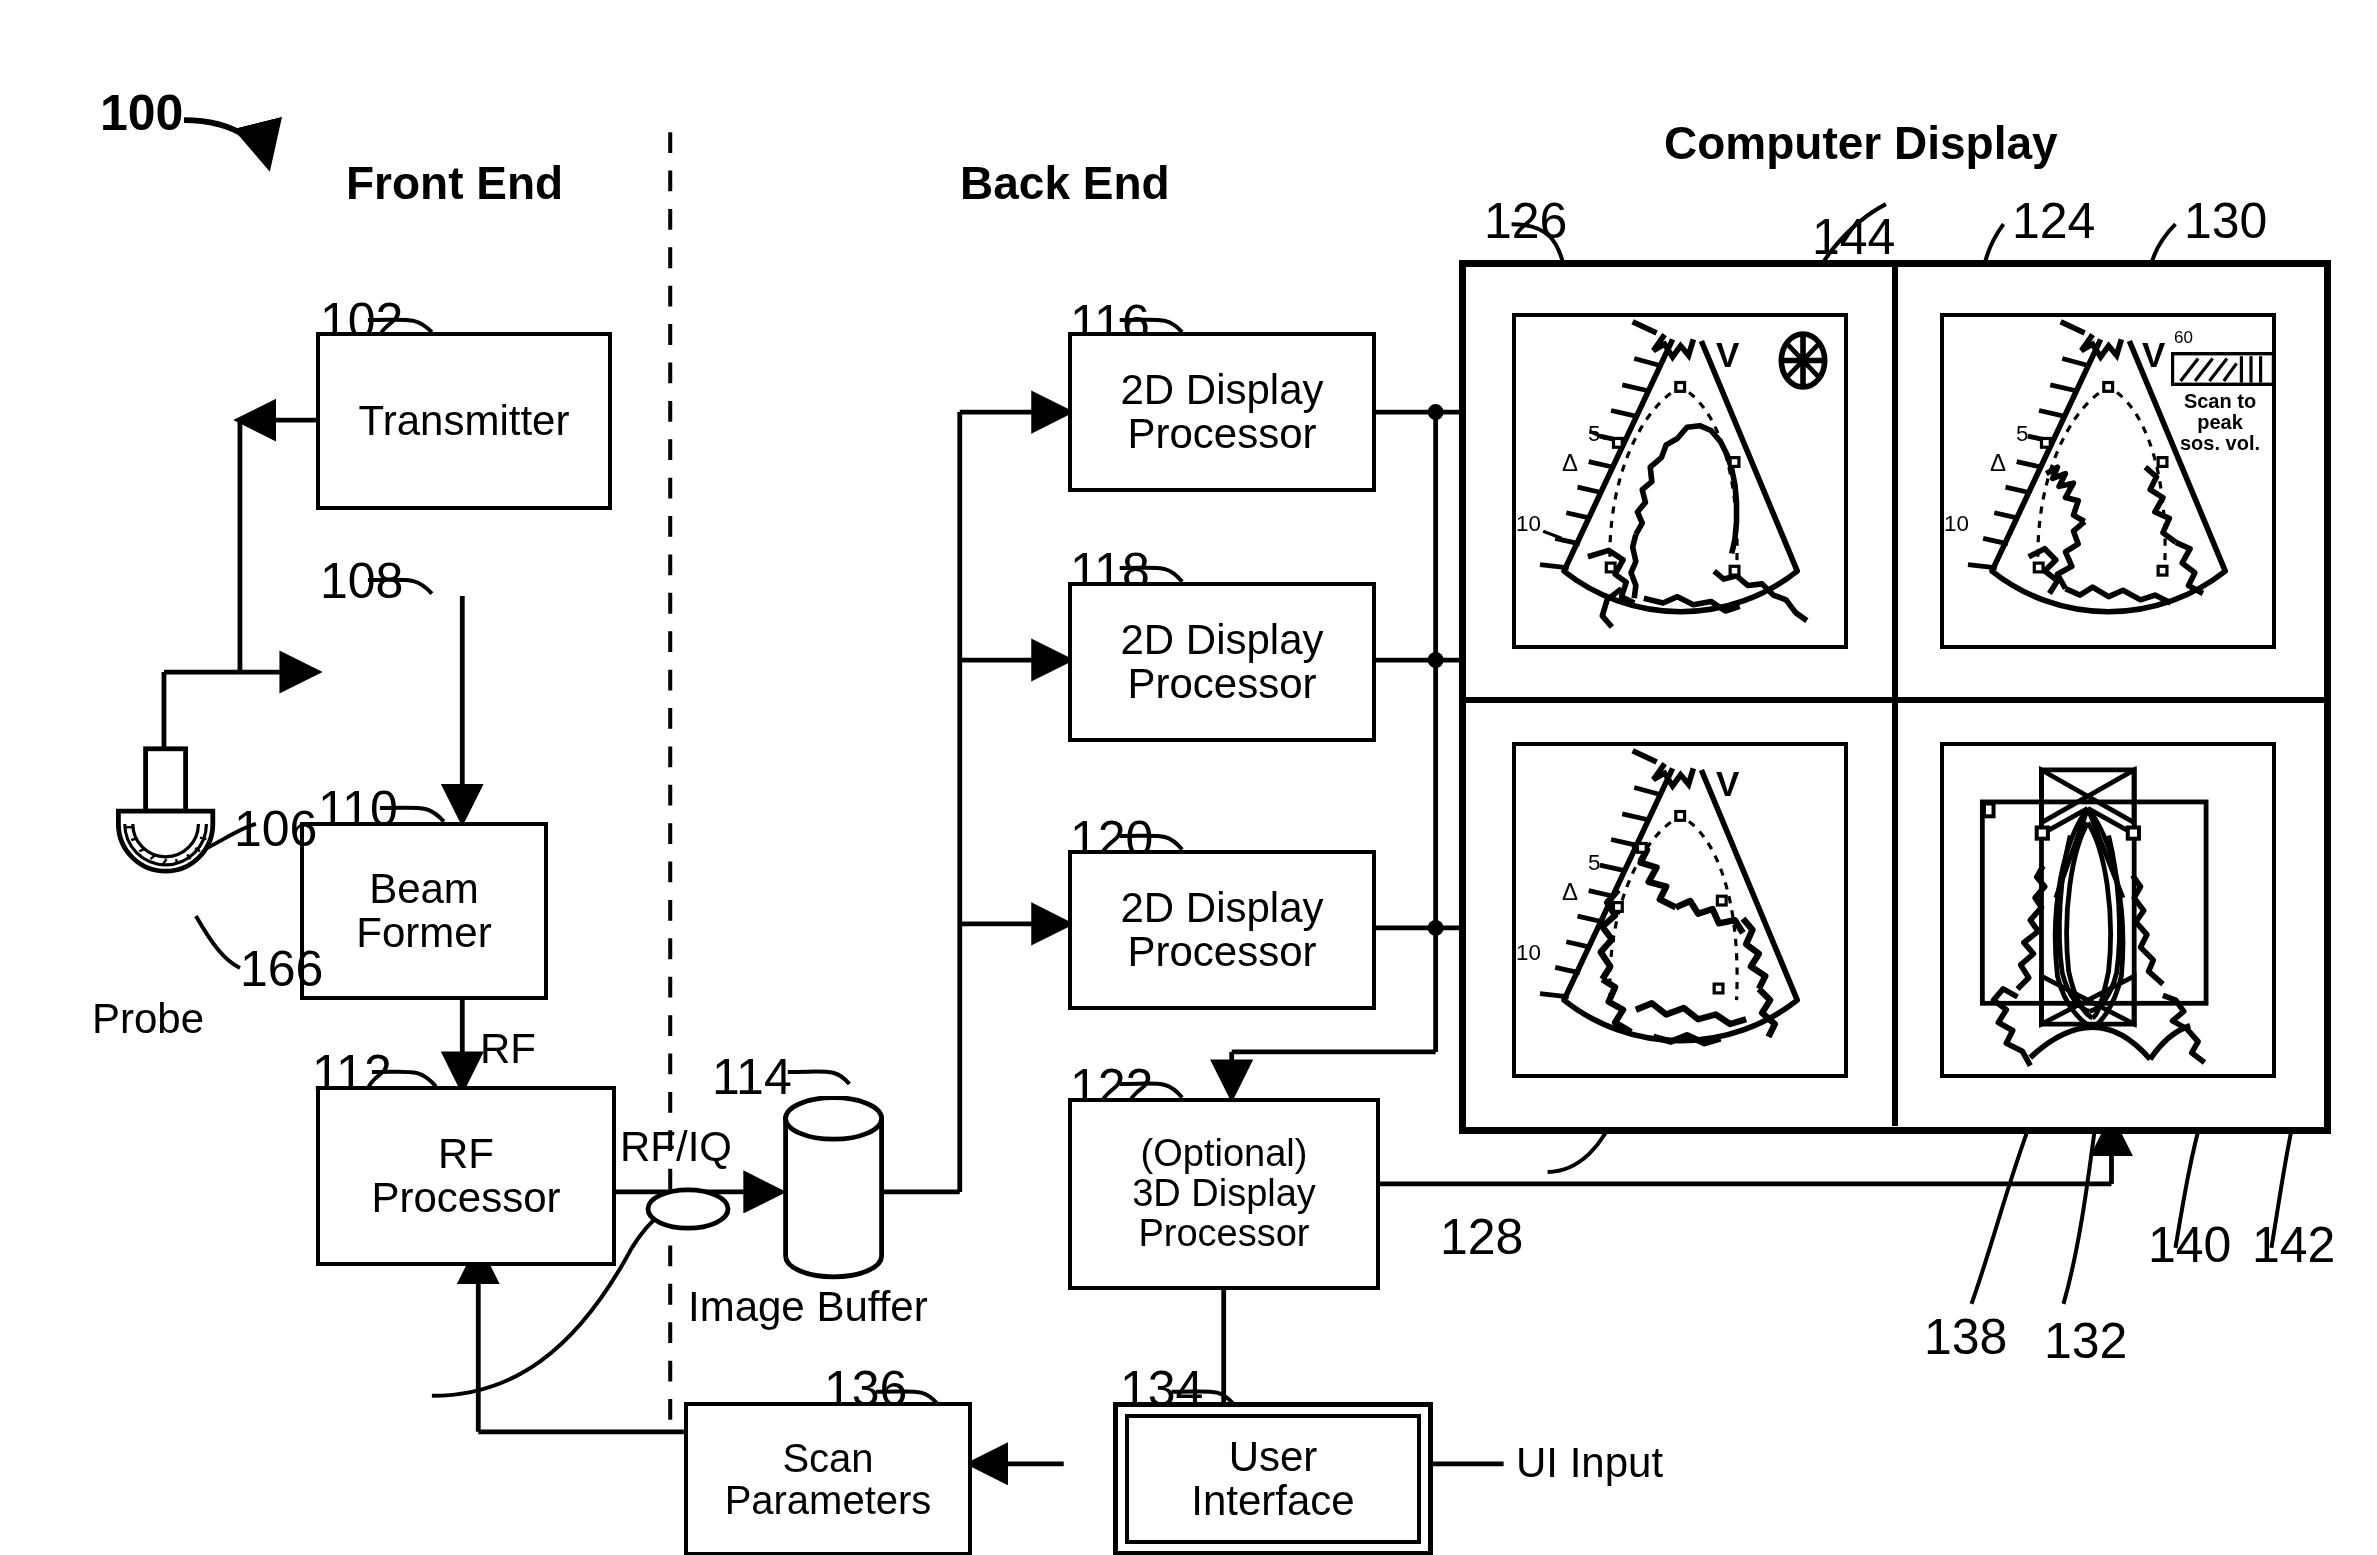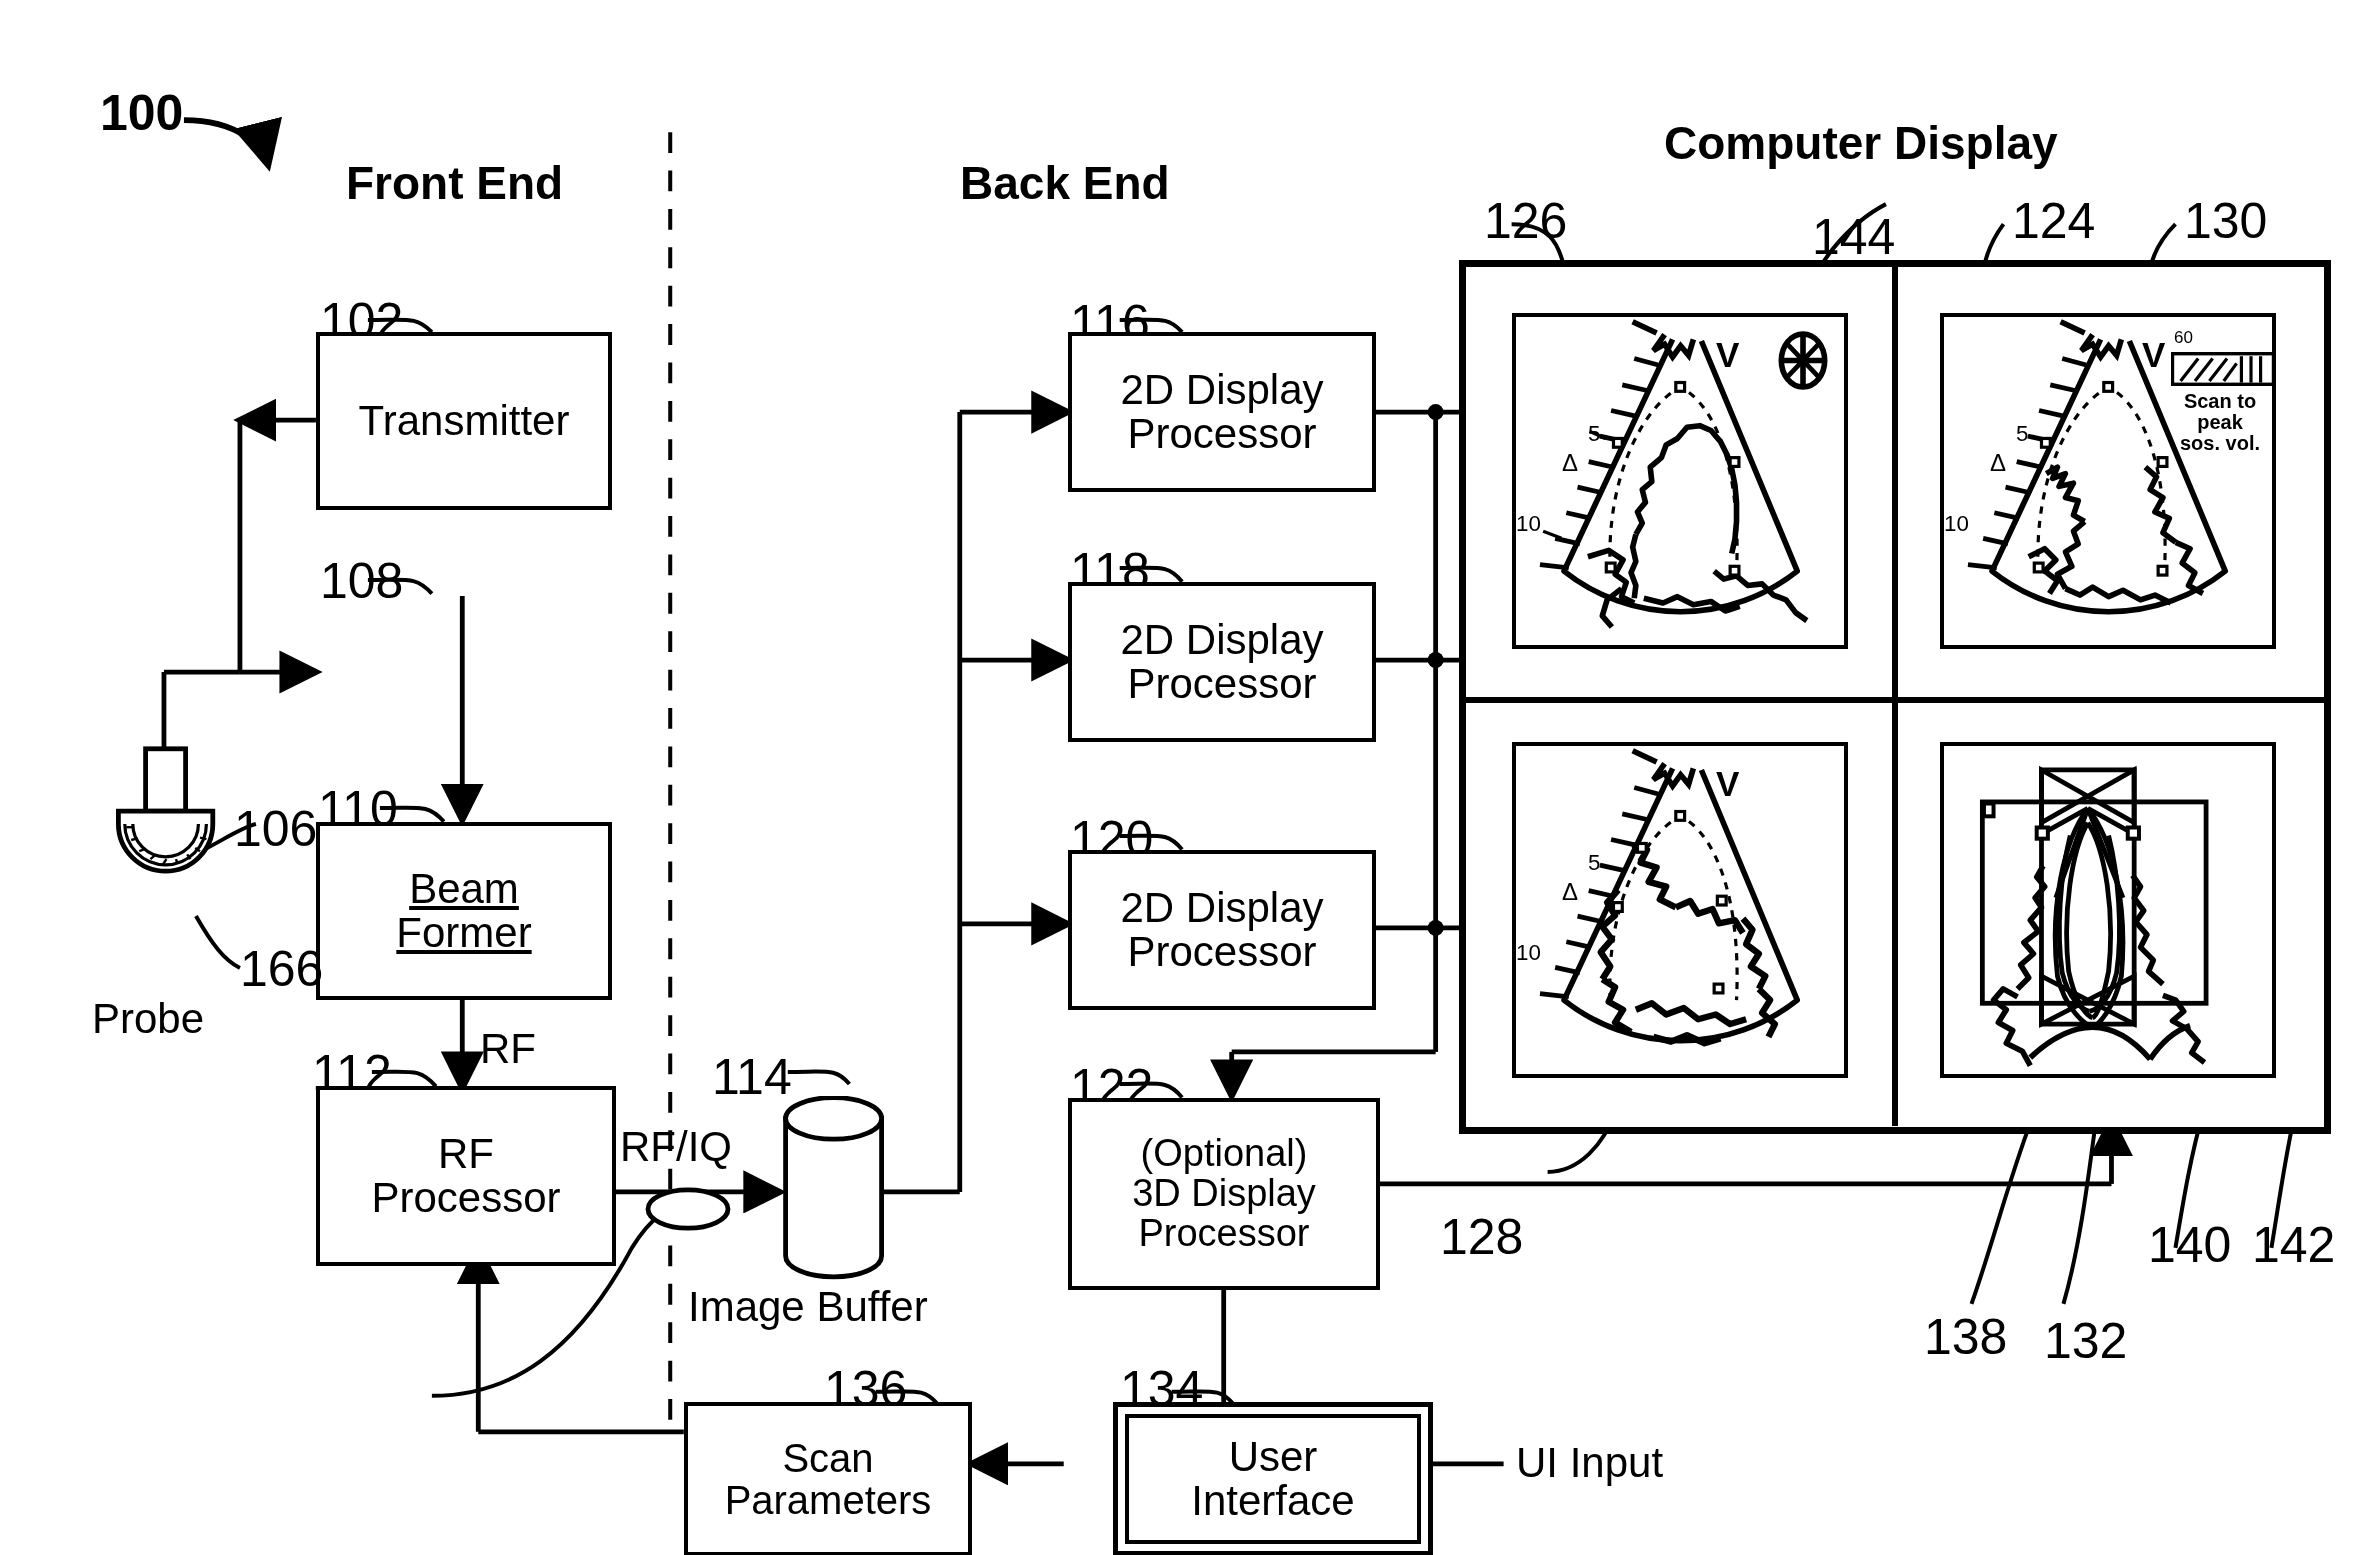--- a/index.html
+++ b/index.html
@@ -133,21 +133,21 @@
   <div class="hdr" style="left:1664px;top:116px;">Computer Display</div>
 
   <div class="ref" style="left:320px;top:292px;">102</div>
   <div class="box" style="left:316px;top:332px;width:296px;height:178px;">
     <span>Transmitter</span>
   </div>
 
   <div class="ref" style="left:320px;top:552px;">108</div>
 
   <div class="ref" style="left:318px;top:780px;">110</div>
-  <div class="box" style="left:316px;top:822px;width:296px;height:178px;text-decoration:underline;">
+  <div class="box" style="left:300px;top:822px;width:248px;height:178px;">
     <span style="white-space:pre-line;">Beam
 Former</span>
   </div>
 
   <div class="ref" style="left:312px;top:1044px;">112</div>
   <div class="box" style="left:316px;top:1086px;width:300px;height:180px;">
     <span style="white-space:pre-line;">RF
 Processor</span>
   </div>
 

